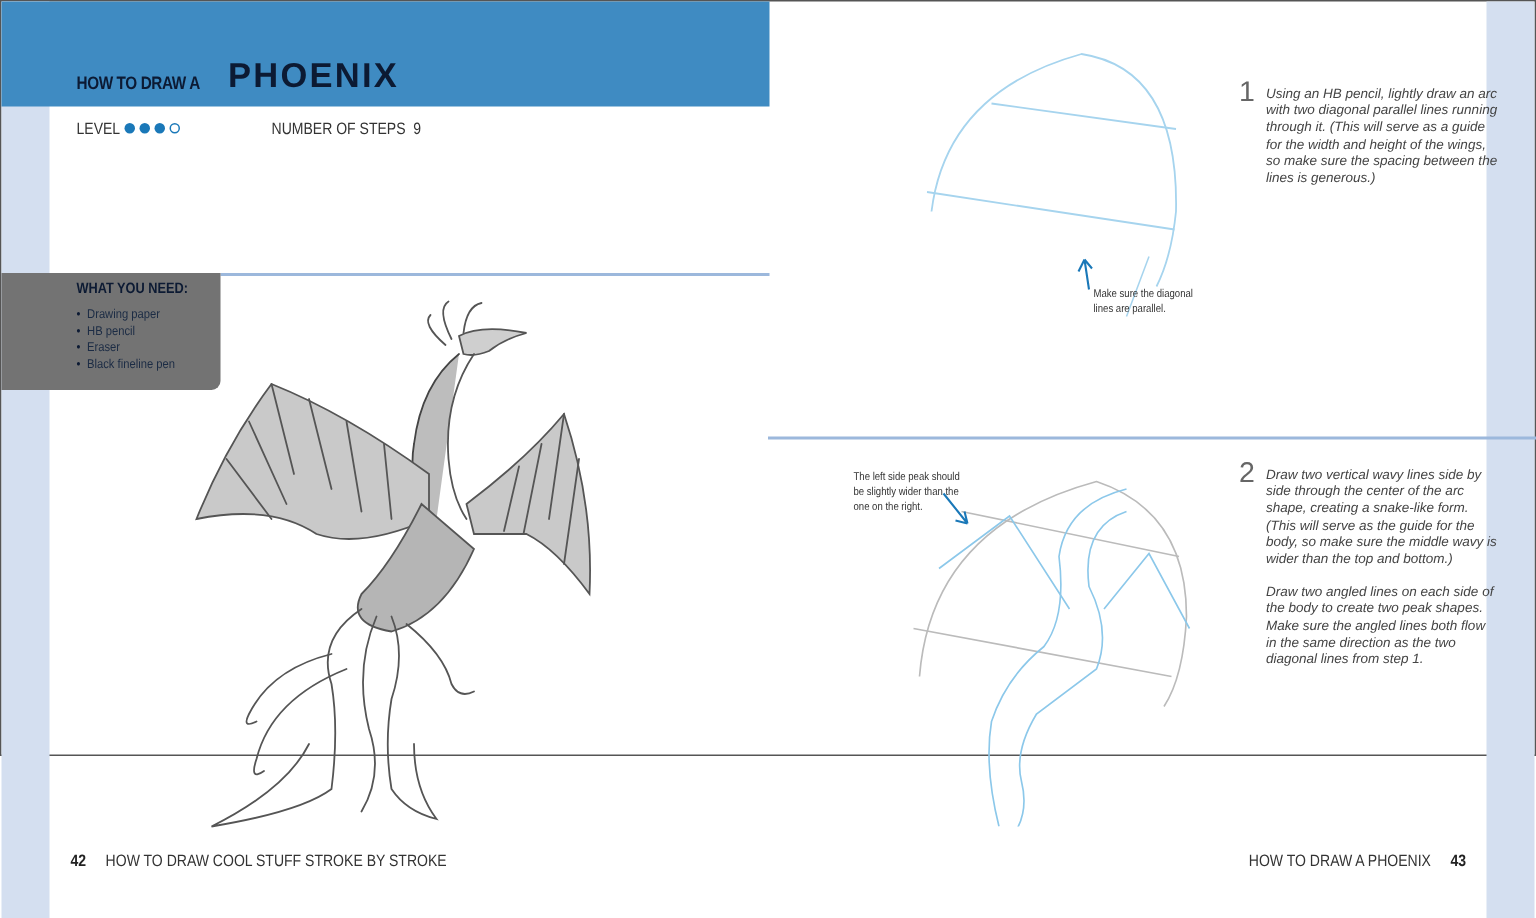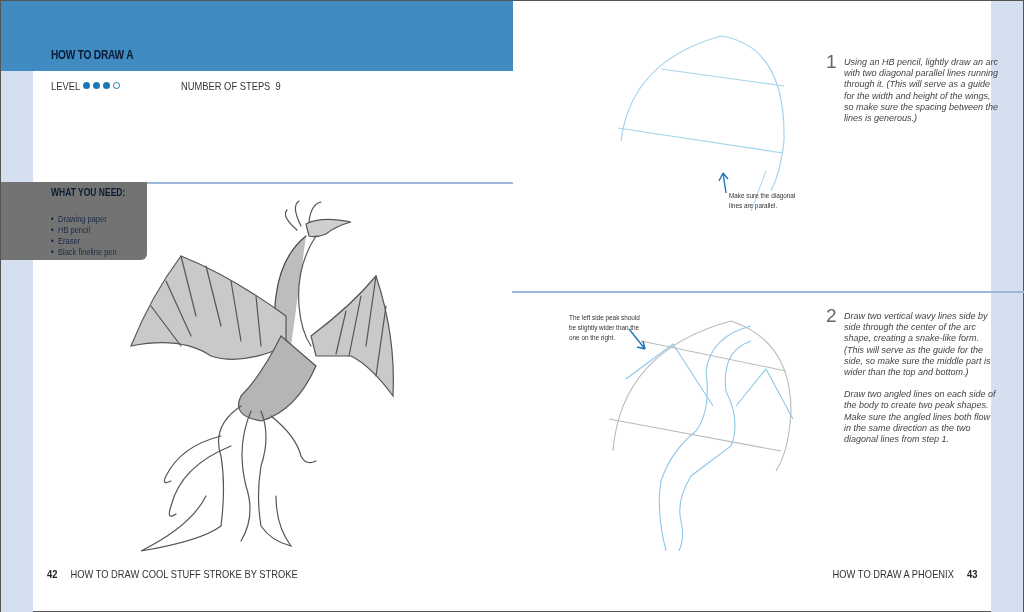--- a/index.html
+++ b/index.html
@@ -1,52 +1,53 @@
 <!DOCTYPE html>
 <html><head>
 <meta charset="utf-8">
 <style>
   html,body{margin:0;padding:0;}
   body{width:1024px;height:612px;position:relative;overflow:hidden;background:#fff;font-family:"Liberation Sans",sans-serif;color:#333;}
-  .spread{position:absolute;left:0;top:0;width:1024px;height:612px;background:#fff;border:1px solid #555;box-sizing:border-box;}
+  .spread{position:absolute;left:0;top:0;width:1024px;height:504px;background:#fff;border:1px solid #555;box-sizing:border-box;}
   .bleed-left{position:absolute;left:0;top:0;width:32px;height:612px;background:#d4dff0;}
   .bleed-right{position:absolute;right:0;top:0;width:32px;height:612px;background:#d4dff0;}
   .banner{position:absolute;left:0;top:0;width:512px;height:70px;background:#3f8bc2;}
   .banner .pre{position:absolute;left:50px;top:47px;font-size:12px;font-weight:bold;color:#0c1a33;letter-spacing:-0.3px;transform:scaleX(0.85);transform-origin:left;}
   .banner .title{position:absolute;left:151px;top:36px;font-size:23px;font-weight:bold;color:#0c1a33;letter-spacing:1.5px;}
   .meta{position:absolute;top:79px;font-size:11px;color:#333;transform:scaleX(0.85);transform-origin:left;}
   .level-label{left:50px;}
   .dots{position:absolute;left:82px;top:81px;display:flex;gap:3px;}
   .dot{width:7px;height:7px;border-radius:50%;background:#1a78b8;box-sizing:border-box;}
   .dot.empty{background:#fff;border:1px solid #1a78b8;}
   .steps-label{left:180px;}
   .intro{position:absolute;left:50px;top:114px;width:420px;font-size:13px;line-height:15px;color:#333;}
   .rule{position:absolute;height:2px;background:#9cb8dc;}
   .needs{position:absolute;left:0;top:181px;width:146px;height:78px;background:#737373;border-radius:0 0 6px 0;}
   .needs h4{position:absolute;left:50px;top:5px;margin:0;font-size:10px;font-weight:bold;color:#0c1a33;transform:scaleX(0.85);transform-origin:left;}
-  .needs ul{position:absolute;left:50px;top:32px;margin:0;padding:0;list-style:none;}
+  .needs ul{position:absolute;left:50px;top:22px;margin:0;padding:0;list-style:none;}
   .needs li{font-size:8.5px;line-height:11px;color:#1b2b44;transform:scaleX(0.88);transform-origin:left;white-space:nowrap;}
   .needs li::before{content:"•";margin-right:5px;color:#0c1a33;}
   .art{position:absolute;}
   .step-num{position:absolute;font-size:19px;color:#666;font-weight:normal;}
   .step-text{position:absolute;width:155px;font-size:9px;line-height:11.2px;color:#444;font-style:italic;}
   .step-text p{margin:0 0 11px 0;}
   .callout{position:absolute;font-size:7.5px;line-height:10px;color:#333;transform:scaleX(0.85);transform-origin:left;}
   .footer{position:absolute;top:567px;font-size:11px;color:#333;transform:scaleX(0.85);white-space:nowrap;}
   .footer b{color:#222;}
 </style>
 </head>
 <body>
 
 <div class="spread">
   <div class="bleed-left"></div>
   <div class="bleed-right"></div>
 
   <div class="banner">
     <span class="pre">HOW TO DRAW A</span>
+    <span class="title">PHOENIX</span>
   </div>
 
   <span class="meta level-label">LEVEL</span>
   <div class="dots">
     <span class="dot"></span>
     <span class="dot"></span>
     <span class="dot"></span>
     <span class="dot empty"></span>
   </div>
   <span class="meta steps-label"><span>NUMBER OF STEPS</span>&nbsp;&nbsp;<span>9</span></span>
@@ -127,20 +128,20 @@
       <path d="M135 95 L165 58 L192 108"></path>
       <path d="M150 15 Q110 25 105 60 Q110 100 95 120 Q70 140 60 170 Q55 200 65 240"></path>
       <path d="M150 30 Q120 40 125 80 Q140 110 130 135 Q110 150 90 165 Q75 190 80 210 Q85 230 75 245"></path>
     </g>
     <path d="M28 18 L44 38 M44 38 L36 36 M44 38 L42 30" stroke="#1a78b8" stroke-width="1.4" fill="none"></path>
   </svg>
   <div class="callout" style="left:568px;top:312px;width:85px;">The left side peak should be slightly wider than the one on the right.</div>
 
   <span class="step-num" style="left:825px;top:304px;">2</span>
   <div class="step-text" style="left:843px;top:310px;">
-    <p>Draw two vertical wavy lines side by side through the center of the arc shape, creating a snake-like form. (This will serve as the guide for the side, so make sure the middle part is wider than the top and bottom.)</p>
+    <p>Draw two vertical wavy lines side by side through the center of the arc shape, creating a snake-like form. (This will serve as the guide for the body, so make sure the middle wavy is wider than the top and bottom.)</p>
     <p>Draw two angled lines on each side of the body to create two peak shapes. Make sure the angled lines both flow in the same direction as the two diagonal lines from step 1.</p>
   </div>
 
   <div class="footer" style="right:46px;transform-origin:right;">
     <span>HOW TO DRAW A PHOENIX</span>&nbsp;&nbsp;&nbsp;&nbsp;&nbsp;<b>43</b>
   </div>
 </div>
 
 </body></html>

